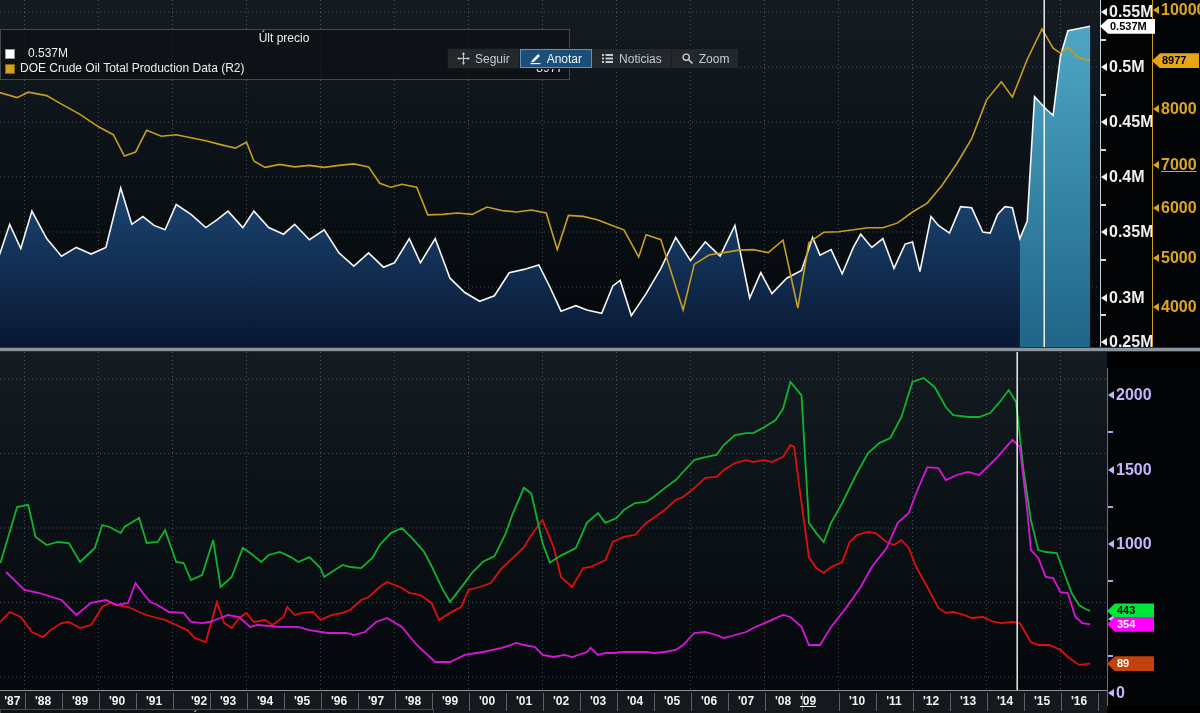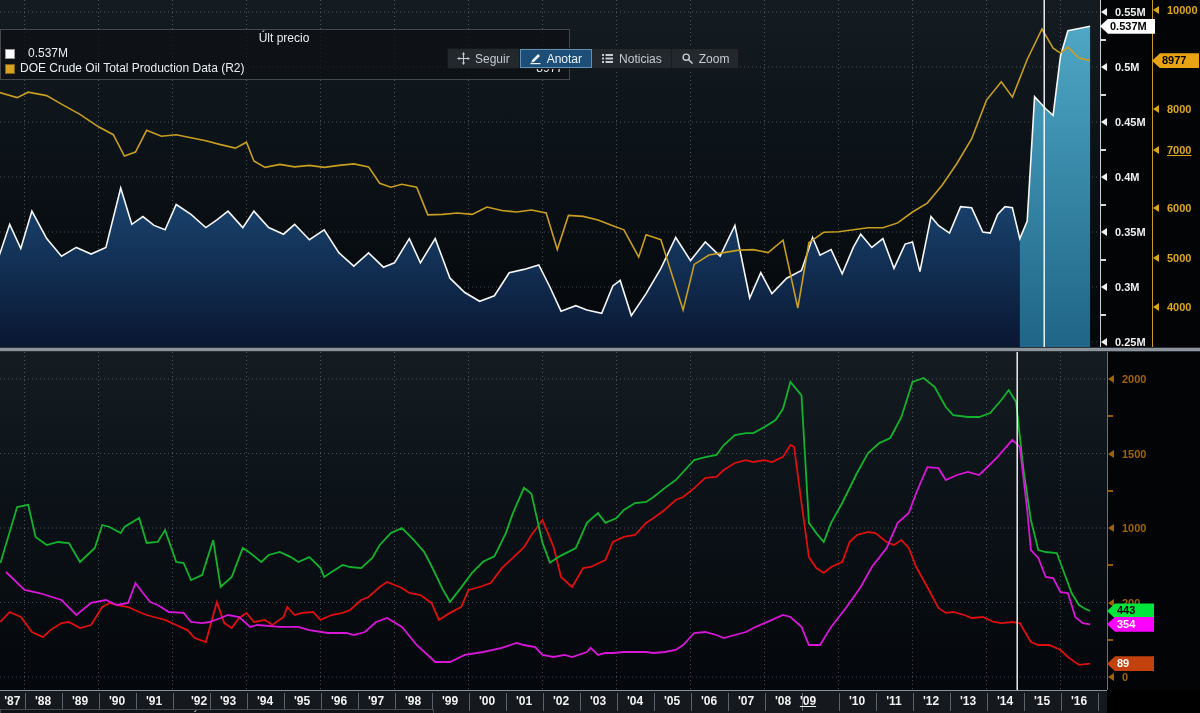--- a/index.html
+++ b/index.html
@@ -7,24 +7,24 @@
   .screen{position:relative;width:1200px;height:713px;background:#000;overflow:hidden;}
   .panel{position:absolute;left:0;background:linear-gradient(180deg,#141c22 0%,#0c1318 42%,#04070b 100%);}
   #topPanel{top:0;width:1100px;height:347px;}
   #botPanel{top:352px;width:1107px;height:338px;}
   #topPanel svg,#botPanel svg{position:absolute;left:0;top:0;}
   .divider{position:absolute;left:0;top:347px;width:1200px;height:5px;background:#8d959c;border-top:1px solid #2c3237;border-bottom:1px solid #2c3237;box-sizing:border-box;}
   
   .axis{position:absolute;background:#030405;box-sizing:border-box;}
   #axisR1{left:1100px;top:0;width:52px;height:347px;border-left:1px solid #c9ced2;color:#f0f0f0;}
   #axisR2{left:1152px;top:0;width:48px;height:347px;border-left:1px solid #c79c1e;color:#dca71d;}
-  #axisRB{left:1107px;top:352px;width:93px;height:338px;border-left:1px solid #00b33a;color:#a16207;}
+  #axisRB{left:1107px;top:368px;width:93px;height:338px;border-left:1px solid #00b33a;color:#c4b5fd;}
   .tick{position:absolute;left:0;display:flex;align-items:center;transform:translateY(-50%);white-space:nowrap;}
   .tick .tri{width:0;height:0;border-top:4px solid transparent;border-bottom:4px solid transparent;border-right:6px solid currentColor;margin-right:2px;}
-  .tick .lbl{font-size:11px;font-weight:600;letter-spacing:0;margin-left:6px;}
+  .tick .lbl{font-size:16px;font-weight:600;letter-spacing:0;}
   .mtick{position:absolute;left:0;width:5px;height:2px;background:currentColor;transform:translateY(-50%);opacity:.9;}
   .tag{position:absolute;height:15px;line-height:15px;font-size:11px;font-weight:700;padding:0 3px 0 10px;clip-path:polygon(0 50%,8px 0,100% 0,100% 100%,8px 100%);z-index:6;box-sizing:border-box;}
   
   .xaxis{position:absolute;left:0;top:690px;width:1107px;height:23px;background:#15181c;border-top:1px solid #8a9197;box-sizing:border-box;overflow:hidden;padding-left:38px;}
   .xaxis .sep{position:absolute;top:2px;bottom:2px;width:1px;background:#5b6268;}
   .xaxis .yl{position:absolute;top:3px;font-size:12px;font-weight:700;color:#f2f2f2;transform:translateX(-50%);white-space:nowrap;}
   
   .legend{position:absolute;border:1px solid #43484d;background:rgba(13,16,20,0.74);padding:0 6px 3px 4px;box-sizing:border-box;color:#eaeef1;font-size:12px;z-index:5;}
   #legendTop{left:0;top:29px;width:570px;}
   #legendBot{left:0;top:357px;width:434px;}
@@ -150,21 +150,21 @@
         <span class="lbl">0.45M</span>
       </div>
       <div class="tick" style="top: 177px;">
         <span class="tri"></span>
         <span class="lbl">0.4M</span>
       </div>
       <div class="tick" style="top: 232px;">
         <span class="tri"></span>
         <span class="lbl">0.35M</span>
       </div>
-      <div class="tick" style="top: 287px;">
+      <div class="tick" style="top: 298px;">
         <span class="tri"></span>
         <span class="lbl">0.3M</span>
       </div>
       <div class="tick" style="top: 342px;">
         <span class="tri"></span>
         <span class="lbl">0.25M</span>
       </div>
       <div class="mtick" style="top: 39.5px;"></div>
       <div class="mtick" style="top: 94.5px;"></div>
       <div class="mtick" style="top: 149.5px;"></div>
@@ -174,21 +174,21 @@
     </div>
   <div id="axisR2" class="axis">
       <div class="tick" style="top: 10px;">
         <span class="tri"></span>
         <span class="lbl">10000</span>
       </div>
       <div class="tick" style="top: 109px;">
         <span class="tri"></span>
         <span class="lbl">8000</span>
       </div>
-      <div class="tick" style="top: 150px; text-decoration: underline;">
+      <div class="tick" style="top: 165px; text-decoration: underline;">
         <span class="tri"></span>
         <span class="lbl">7000</span>
       </div>
       <div class="tick" style="top: 208px;">
         <span class="tri"></span>
         <span class="lbl">6000</span>
       </div>
       <div class="tick" style="top: 257.5px;">
         <span class="tri"></span>
         <span class="lbl">5000</span>

